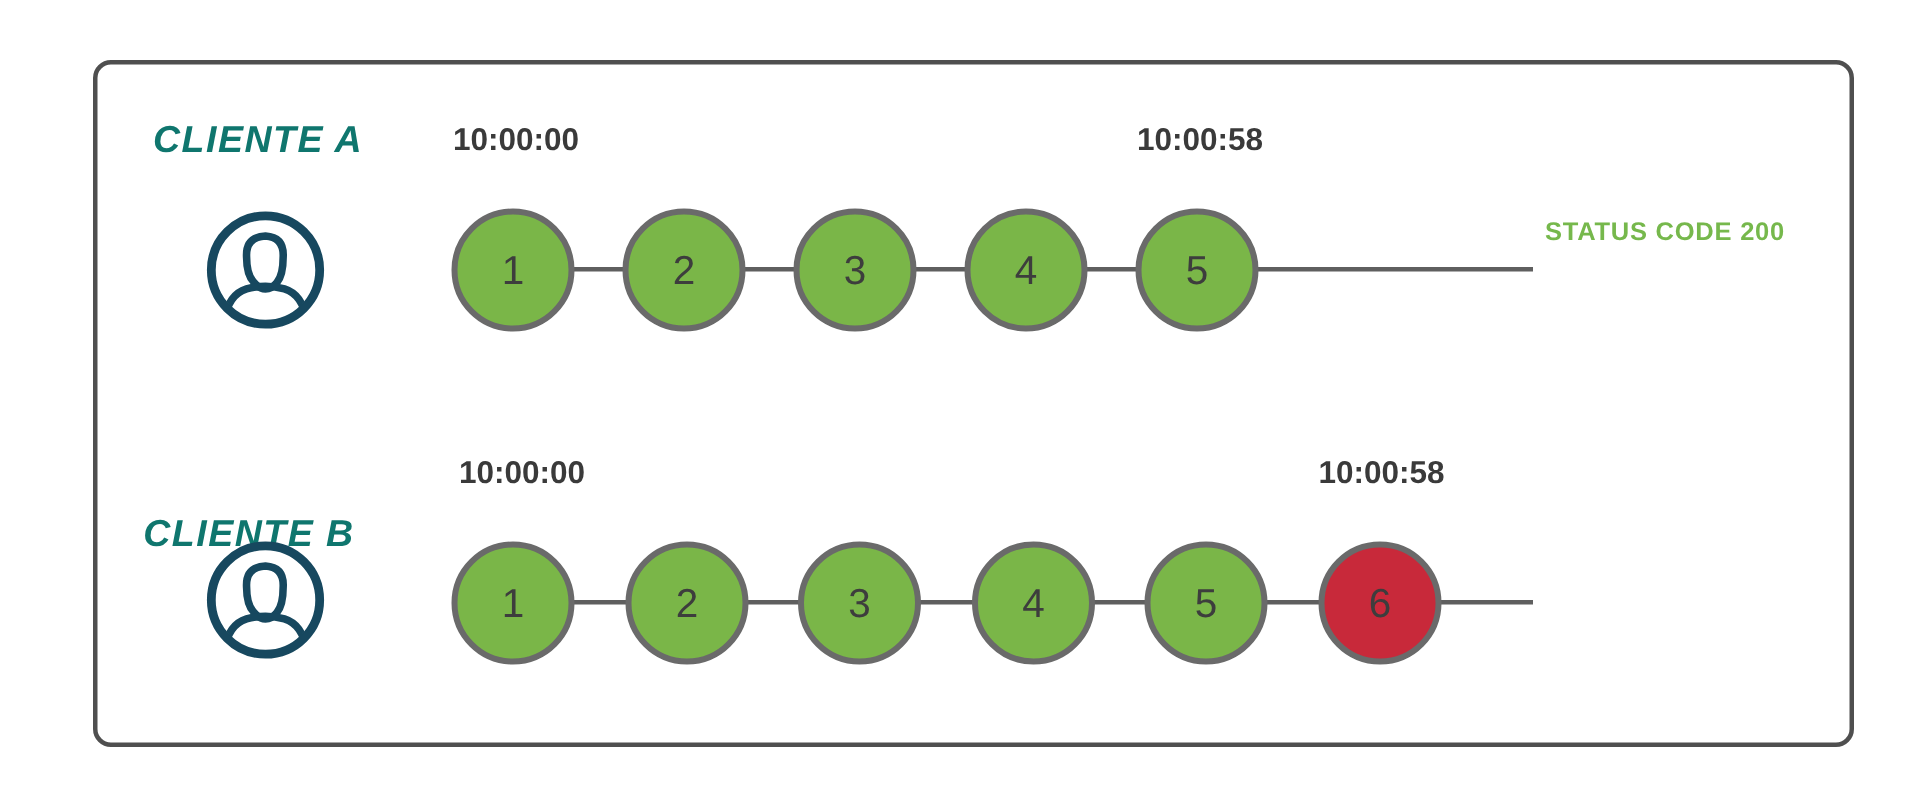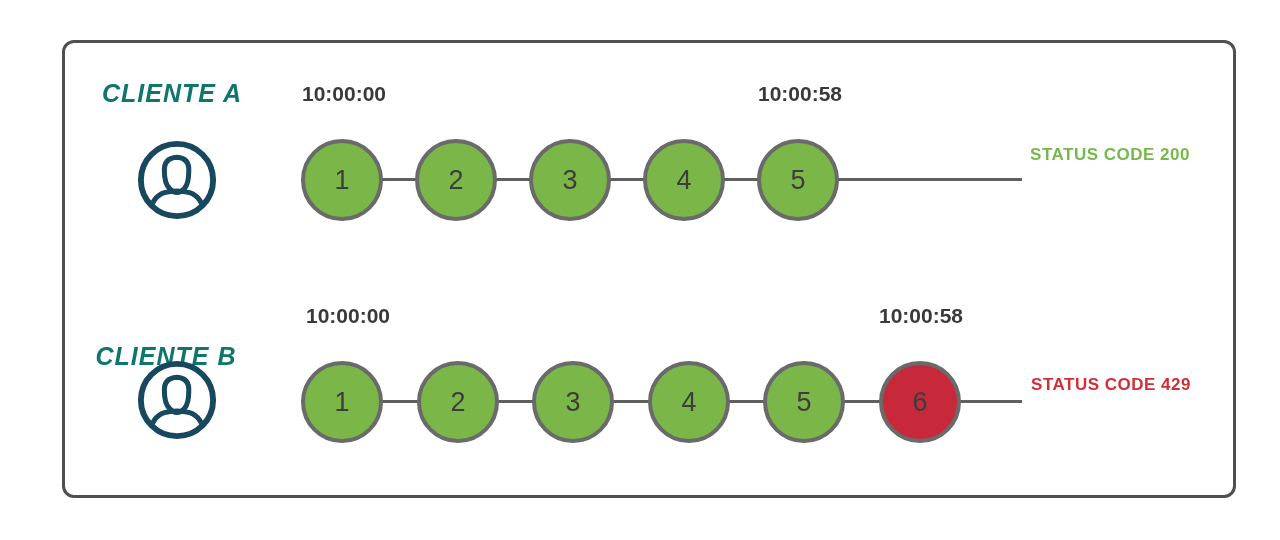--- a/index.html
+++ b/index.html
@@ -168,15 +168,14 @@
     <span>4</span>
   </div>
   <div class="node green" style="left:763px; top:361px;">
     <span>5</span>
   </div>
   <div class="node red" style="left:879px; top:361px;">
     <span>6</span>
   </div>
 
   <div class="status err" style="left:1111px; top:374px;">
-    <div>STATUS CODE 429</div>
   </div>
 </div>
 
 </body></html>

